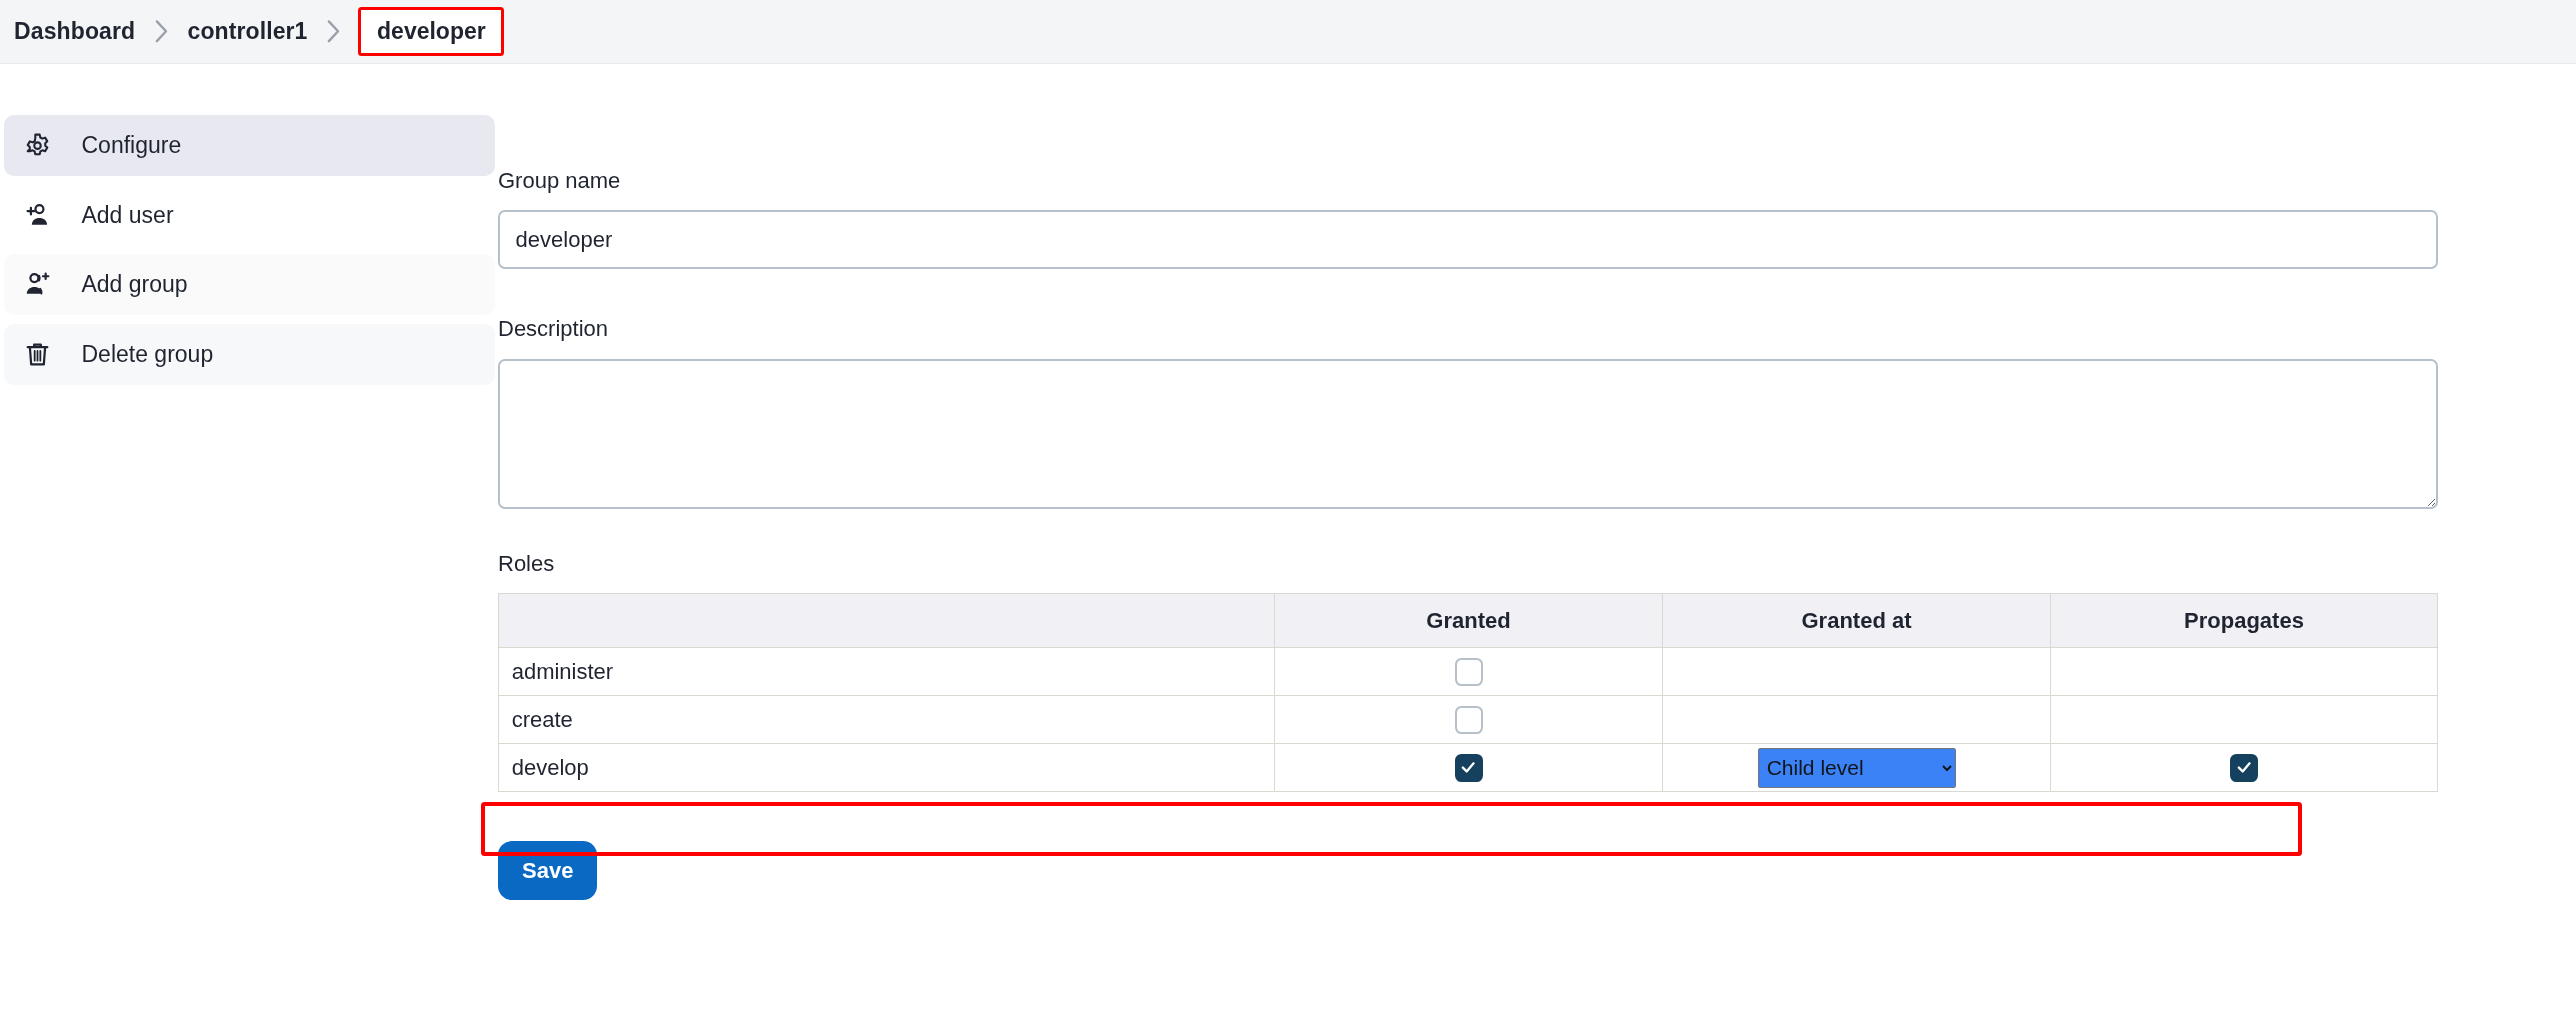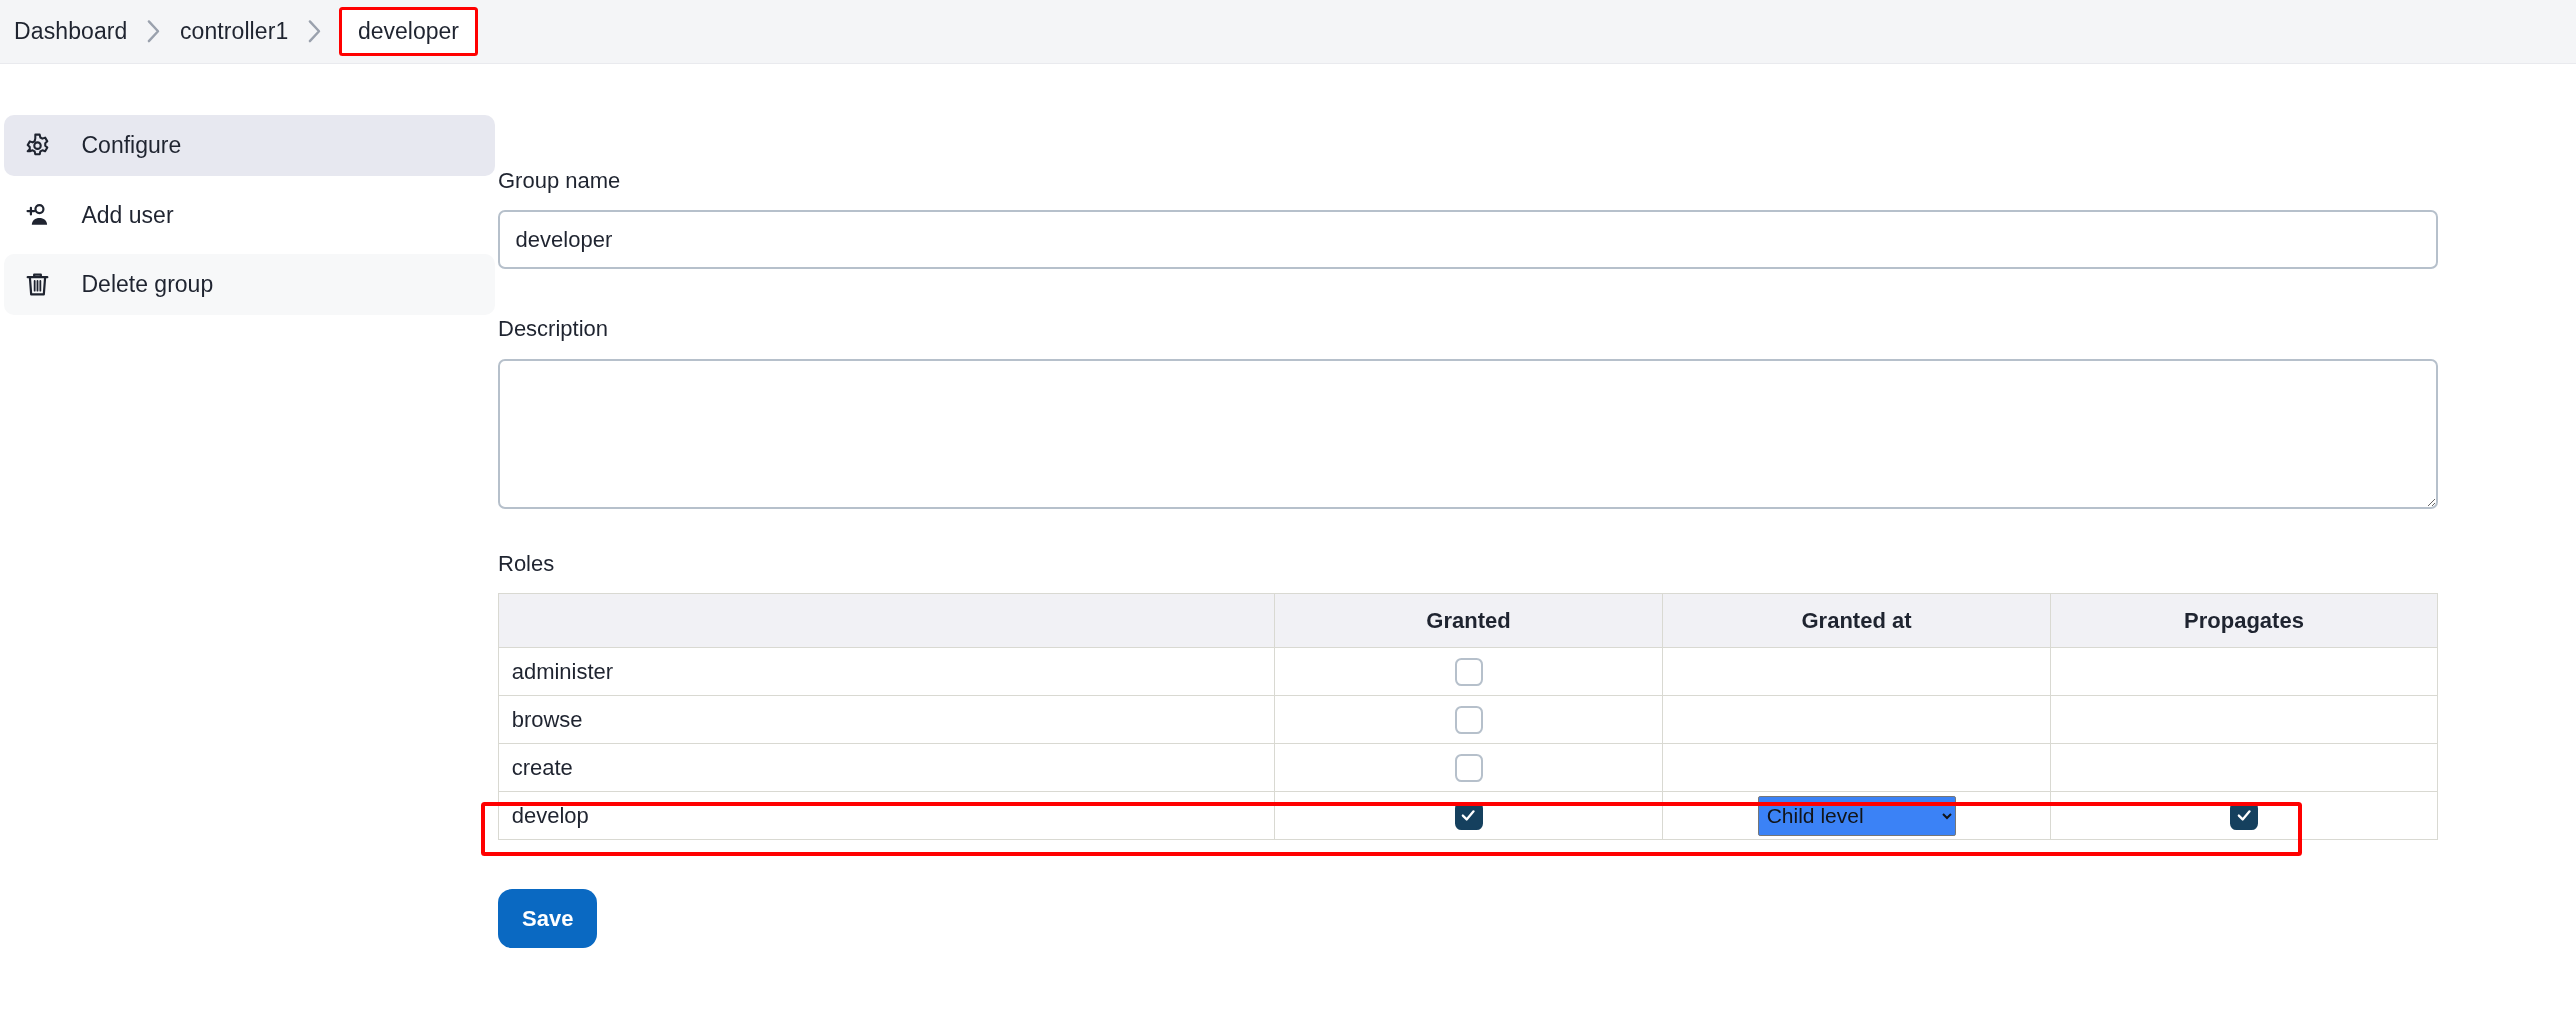--- a/index.html
+++ b/index.html
@@ -13,20 +13,21 @@
   }
 
   
   .breadcrumb-bar {
     height: 64px;
     background: #f4f5f7;
     border-bottom: 0.7px solid #e9eaee;
     display: flex;
     align-items: center;
     padding: 0 0 0 11.3px;
+    font-weight: bold;
   }
   .crumb {
     font-size: 23px;
     color: #1f2430;
     line-height: 1;
     letter-spacing: 0.1px;
     padding: 1.4px 2.8px;
     white-space: nowrap;
   }
   .crumb-sep {
@@ -264,20 +265,32 @@
       <span class="ico">
         <svg width="31" height="31" viewBox="0 0 24 24" fill="none">
           <circle cx="13.5" cy="7" r="3.1" stroke="#1f2430" stroke-width="1.7"></circle>
           <path d="M7.6 19.2c0-3.3 2.7-5.3 5.9-5.3s5.9 2 5.9 5.3z" fill="#1f2430"></path>
           <path d="M4.3 8.6h5.2M6.9 6v5.2" stroke="#1f2430" stroke-width="1.7" stroke-linecap="round"></path>
         </svg>
       </span>
       <span class="lbl">Add user</span>
     </div>
 
+    <div class="side-item tintA">
+      <span class="ico">
+        <svg width="31" height="31" viewBox="0 0 24 24" fill="none">
+          <circle cx="9.6" cy="7" r="3.1" stroke="#1f2430" stroke-width="1.7"></circle>
+          <path d="M3.7 19.2c0-3.3 2.7-5.3 5.9-5.3s5.9 2 5.9 5.3z" fill="#1f2430"></path>
+          <path d="M13.2 5.2a3.6 3.6 0 0 1 0 3.7" stroke="#1f2430" stroke-width="1.6" stroke-linecap="round"></path>
+          <path d="M14.1 15.4a5 5 0 0 1 .9 3.5" stroke="#1f2430" stroke-width="1.6" stroke-linecap="round"></path>
+          <path d="M16.2 5.6h4.2M18.3 3.5v4.2" stroke="#1f2430" stroke-width="1.7" stroke-linecap="round"></path>
+        </svg>
+      </span>
+      <span class="lbl">Add group</span>
+    </div>
 
     <div class="side-item tintB">
       <span class="ico">
         <svg width="31" height="31" viewBox="0 0 24 24" fill="none">
           <path d="M4.4 6.3h15.2" stroke="#1f2430" stroke-width="1.7" stroke-linecap="round"></path>
           <path d="M9.4 6.3V4.4h5.2v1.9" stroke="#1f2430" stroke-width="1.7" stroke-linejoin="round"></path>
           <path d="M6.1 6.3l1 13.3h9.8l1-13.3" stroke="#1f2430" stroke-width="1.7" stroke-linejoin="round"></path>
           <path d="M9.8 9.2v7.6M12 9.2v7.6M14.2 9.2v7.6" stroke="#1f2430" stroke-width="1.4" stroke-linecap="round"></path>
         </svg>
       </span>
@@ -319,28 +332,20 @@
         <tbody>
           <tr>
             <td class="role-name">administer</td>
             <td class="cell-center">
               <span class="cb off"></span>
             </td>
             <td class="cell-center"></td>
             <td class="cell-center"></td>
           </tr>
           <tr>
-            <td class="role-name">browse</td>
-            <td class="cell-center">
-              <span class="cb off"></span>
-            </td>
-            <td class="cell-center"></td>
-            <td class="cell-center"></td>
-          </tr>
-          <tr>
             <td class="role-name">create</td>
             <td class="cell-center">
               <span class="cb off"></span>
             </td>
             <td class="cell-center"></td>
             <td class="cell-center"></td>
           </tr>
           <tr>
             <td class="role-name">develop</td>
             <td class="cell-center">

